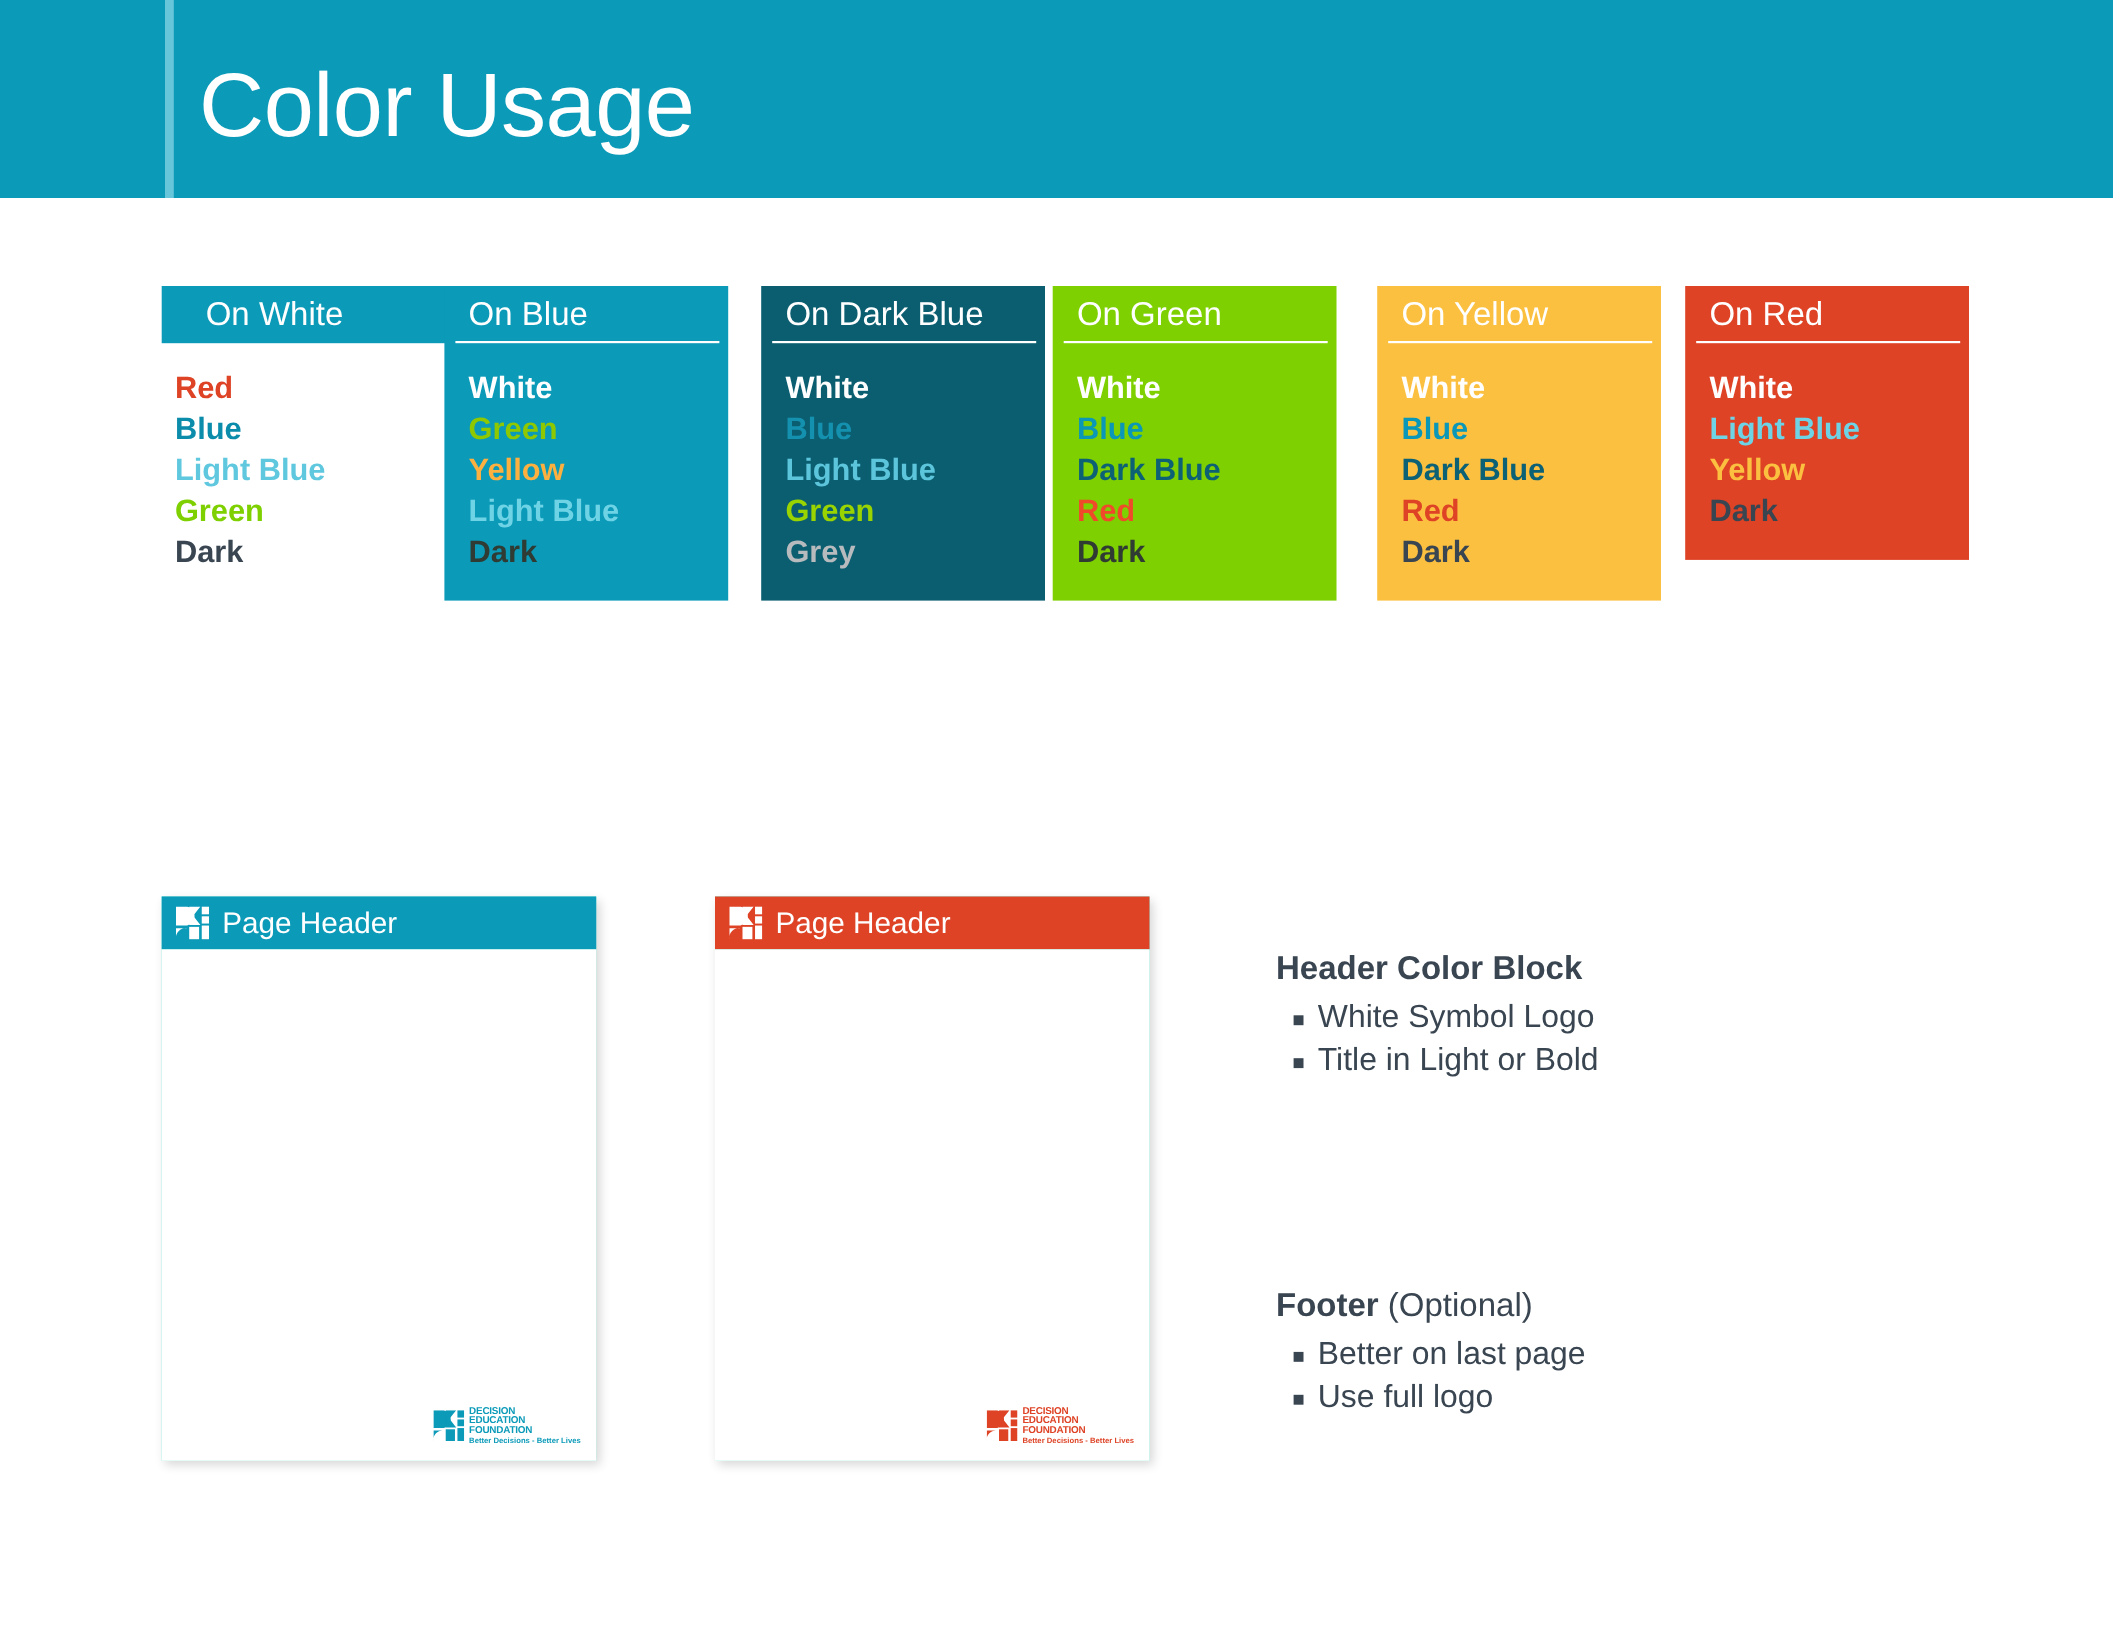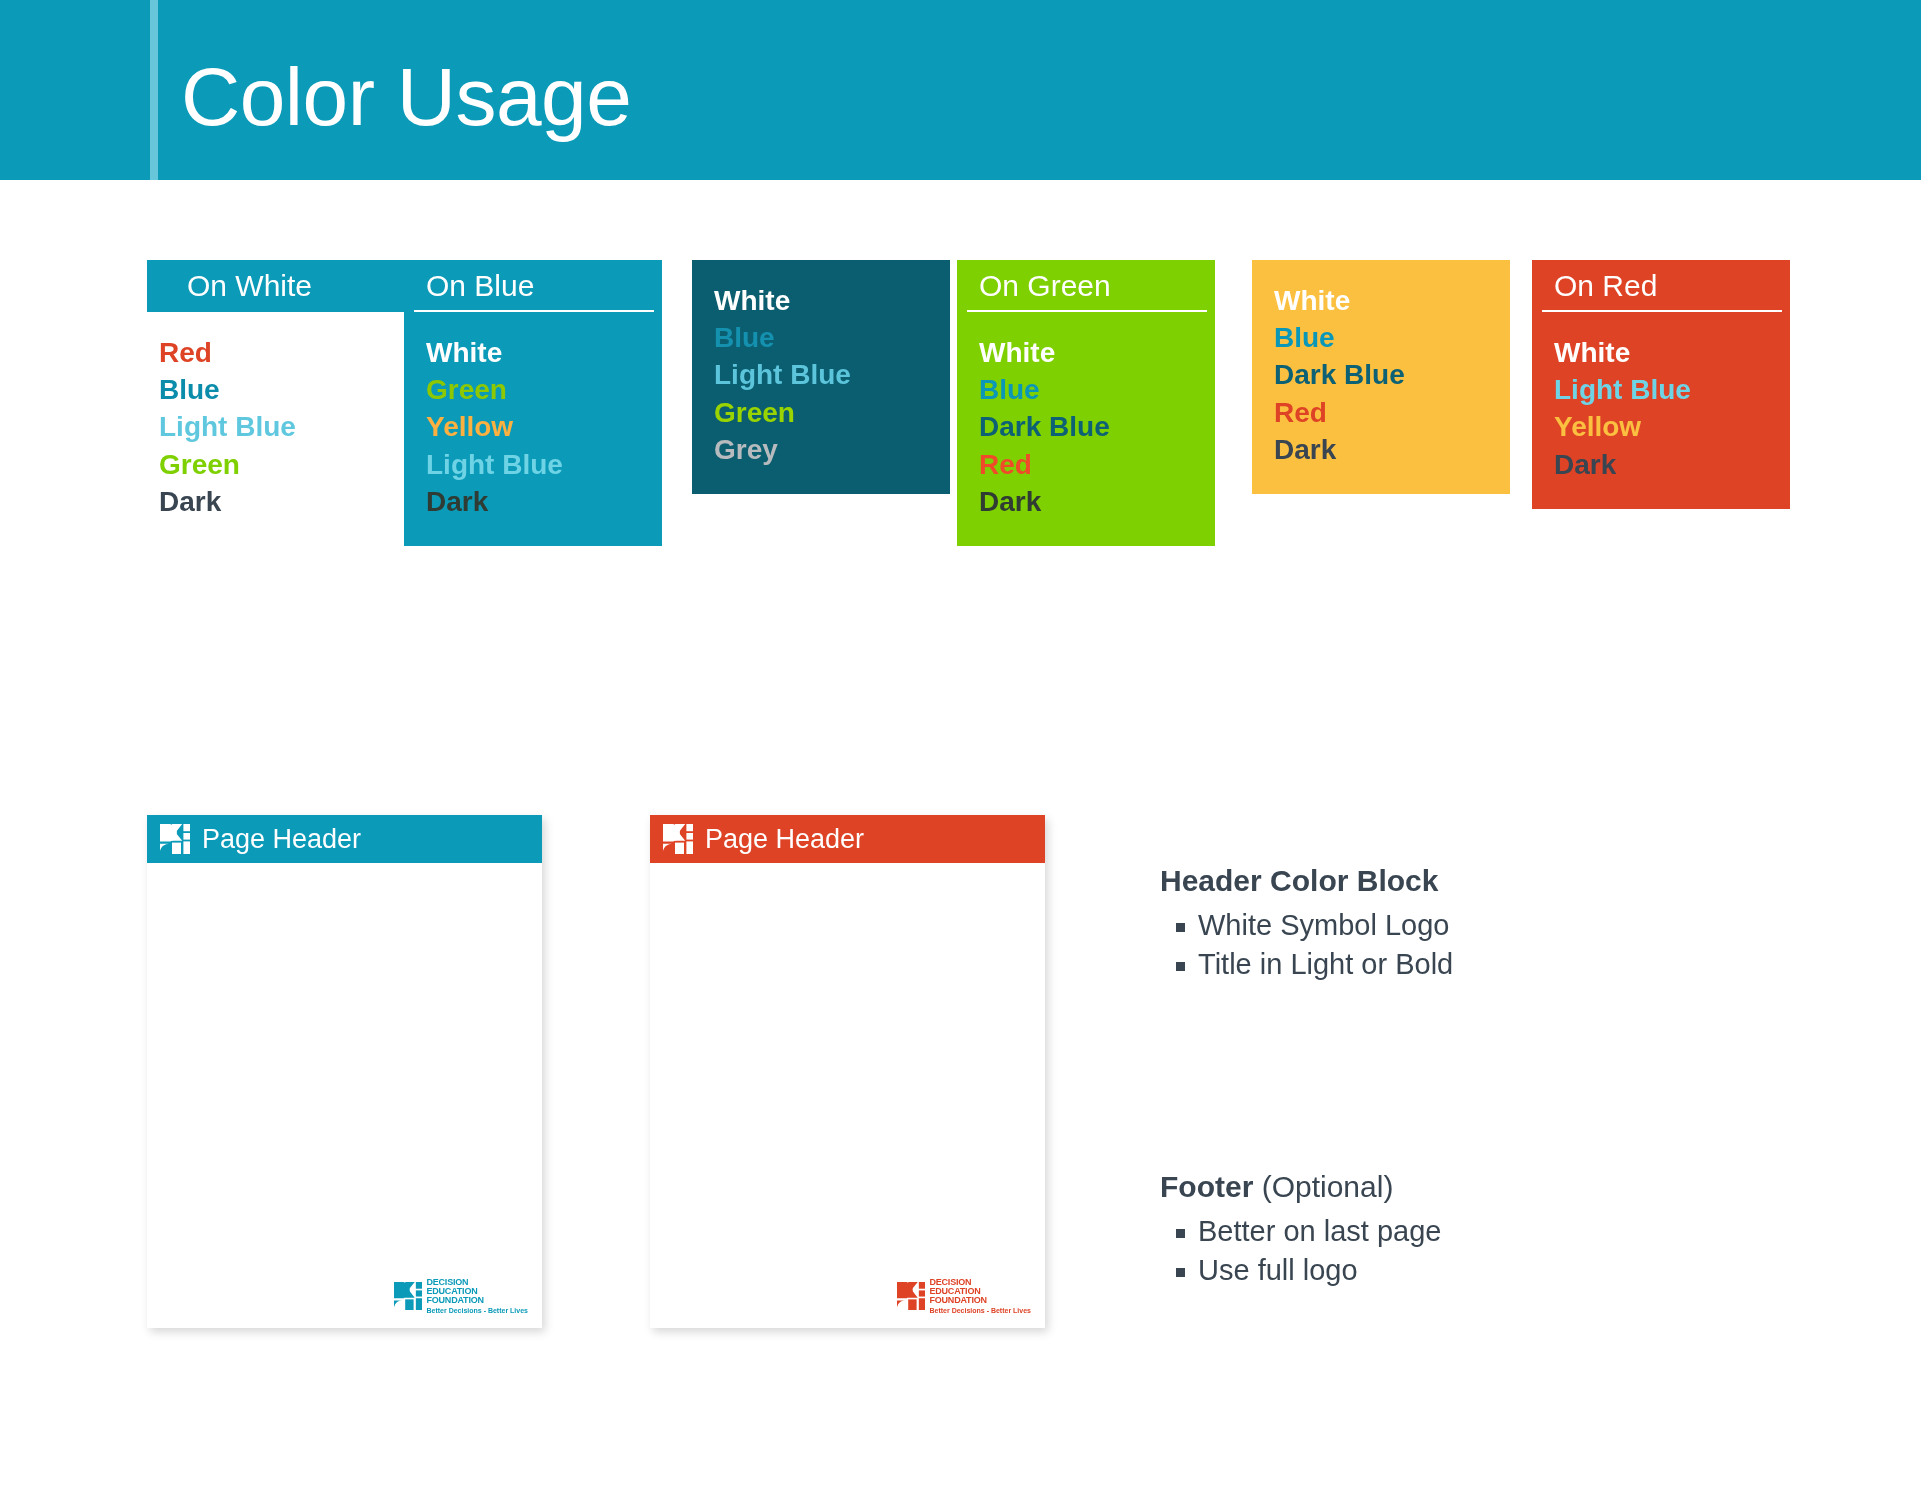--- a/index.html
+++ b/index.html
@@ -221,20 +221,24 @@
       </div>
       <div class="swatch-list">
         <div class="swatch-item" style="color: rgb(255, 255, 255);">White</div>
         <div class="swatch-item" style="color: rgb(142, 200, 0);">Green</div>
         <div class="swatch-item" style="color: rgb(252, 176, 64);">Yellow</div>
         <div class="swatch-item" style="color: rgb(111, 211, 230);">Light Blue</div>
         <div class="swatch-item" style="color: rgb(47, 59, 51);">Dark</div>
       </div>
     </div>
     <div class="swatch-col col-panel" style="left: 545px; background: rgb(11, 94, 112);">
+      <div class="swatch-label-block">
+        <div class="swatch-label">On Dark Blue</div>
+        <div class="swatch-rule"></div>
+      </div>
       <div class="swatch-list">
         <div class="swatch-item" style="color: rgb(255, 255, 255);">White</div>
         <div class="swatch-item" style="color: rgb(21, 145, 176);">Blue</div>
         <div class="swatch-item" style="color: rgb(92, 197, 219);">Light Blue</div>
         <div class="swatch-item" style="color: rgb(154, 212, 0);">Green</div>
         <div class="swatch-item" style="color: rgb(183, 187, 190);">Grey</div>
       </div>
     </div>
     <div class="swatch-col col-panel" style="left: 810px; background: rgb(126, 208, 0);">
       <div class="swatch-label-block">
@@ -243,20 +247,24 @@
       </div>
       <div class="swatch-list">
         <div class="swatch-item" style="color: rgb(255, 255, 255);">White</div>
         <div class="swatch-item" style="color: rgb(11, 151, 184);">Blue</div>
         <div class="swatch-item" style="color: rgb(13, 97, 117);">Dark Blue</div>
         <div class="swatch-item" style="color: rgb(239, 75, 43);">Red</div>
         <div class="swatch-item" style="color: rgb(47, 59, 51);">Dark</div>
       </div>
     </div>
     <div class="swatch-col col-panel" style="left: 1105px; background: rgb(252, 192, 65);">
+      <div class="swatch-label-block">
+        <div class="swatch-label">On Yellow</div>
+        <div class="swatch-rule"></div>
+      </div>
       <div class="swatch-list">
         <div class="swatch-item" style="color: rgb(255, 255, 255);">White</div>
         <div class="swatch-item" style="color: rgb(11, 151, 184);">Blue</div>
         <div class="swatch-item" style="color: rgb(13, 97, 117);">Dark Blue</div>
         <div class="swatch-item" style="color: rgb(222, 67, 38);">Red</div>
         <div class="swatch-item" style="color: rgb(57, 69, 81);">Dark</div>
       </div>
     </div>
     <div class="swatch-col col-panel" style="left: 1385px; background: rgb(222, 67, 38);">
       <div class="swatch-label-block">

